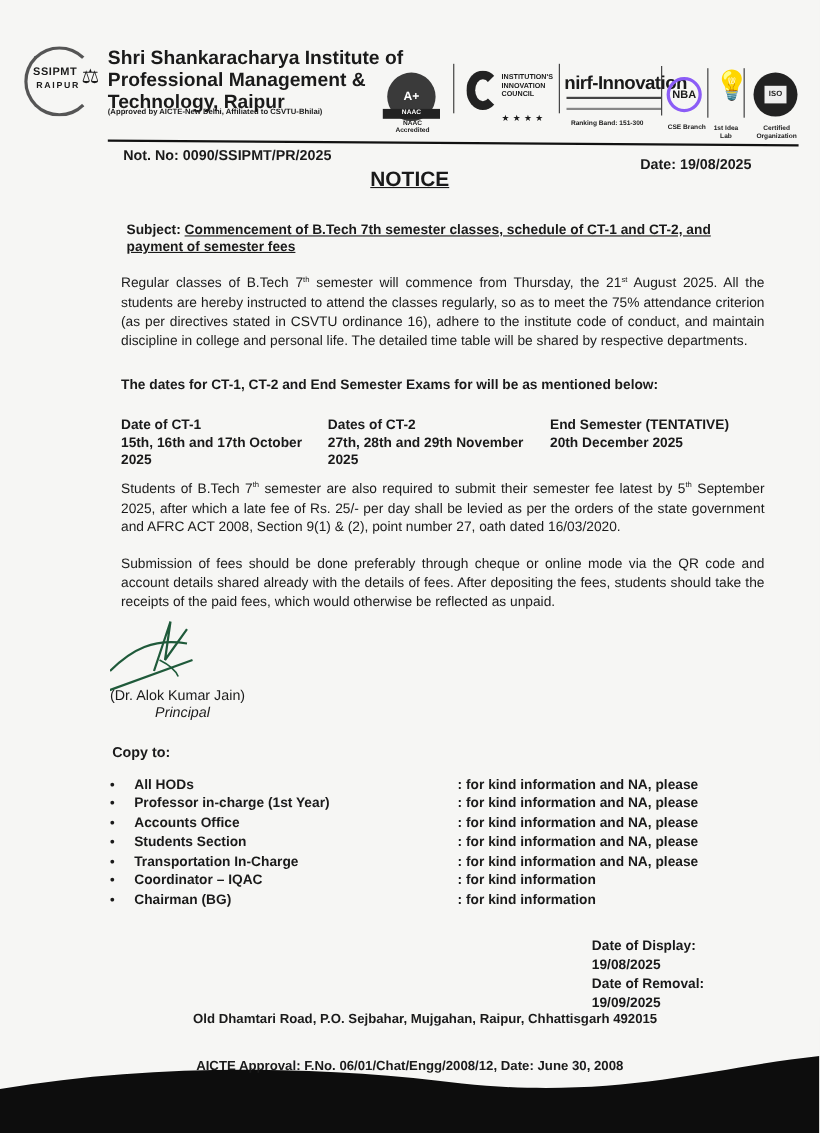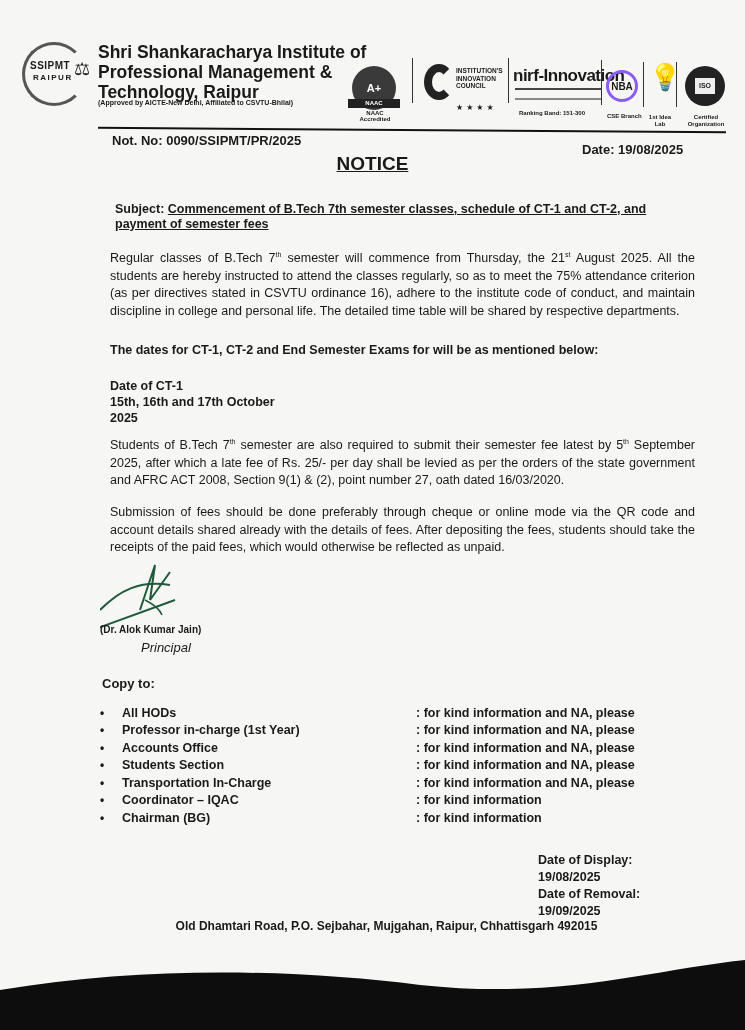--- a/index.html
+++ b/index.html
@@ -55,21 +55,21 @@
   .p2 { top:342px; font-weight:bold; }
   .dates-row { left:110px; top:378px; width:590px; display:flex; font-size:12.5px; line-height:16px; }
   .dates-row .col { font-weight:bold; }
   .c1 { width:188px; } .c2 { width:202px; } .c3 { width:200px; }
   .p3 { top:433px; }
   .p4 { top:504px; }
   b, .bold { font-weight:normal; }
   sup { font-size:7px; }
 
   .sign { left:100px; top:560px; }
-  .signer { left:100px; top:624px; font-weight:bold; font-size:10px; }
+  .signer { left:100px; top:624px; font-weight:normal; font-size:13px; }
   .signer-role { left:141px; top:640px; font-size:13px;font-style:italic; }
 
   .copy-lbl { left:102px; top:676px; font-weight:bold; font-size:13px; }
   .copy-list { left:100px; top:704px; width:560px; font-weight:bold; font-size:12.5px; }
   .copy-row { display:flex; height:17.5px; align-items:center; }
   .copy-row .bul { width:22px; font-size:12px; }
   .copy-row .rec { width:294px; }
   .copy-row .pur { }
 
   .display { left:538px; top:852px; font-weight:bold; font-size:12.5px; line-height:17px; text-align:left; width:160px; }
@@ -132,20 +132,28 @@
     <span>Regular classes of B.Tech 7</span><sup>th</sup><span> semester will commence from </span><b>Thursday, the 21</b><sup class="bold">st</sup><b> August 2025</b><span>. All the students are hereby instructed to attend the classes regularly, so as to meet the 75% attendance criterion (as per directives stated in CSVTU ordinance 16), adhere to the institute code of conduct, and maintain discipline in college and personal life. </span><b>The detailed time table will be shared by respective departments.</b>
   </div>
 
   <div class="abs para p2">The dates for CT-1, CT-2 and End Semester Exams for will be as mentioned below:</div>
 
   <div class="abs dates-row">
     <div class="col c1">
       <div>Date of CT-1</div>
       <div>15th, 16th and 17th October 2025</div>
     </div>
+    <div class="col c2">
+      <div>Dates of CT-2</div>
+      <div>27th, 28th and 29th November 2025</div>
+    </div>
+    <div class="col c3">
+      <div>End Semester (TENTATIVE)</div>
+      <div>20th December 2025</div>
+    </div>
   </div>
 
   <div class="abs para p3">
     <span>Students of B.Tech 7</span><sup>th</sup><span> semester are also required to </span><b>submit their semester fee latest by 5</b><sup class="bold">th</sup><b> September 2025</b><span>, after which a late fee of Rs. 25/- per day shall be levied as per the orders of the state government and AFRC ACT 2008, Section 9(1) &amp; (2), point number 27, oath dated 16/03/2020.</span>
   </div>
 
   <div class="abs para p4">Submission of fees should be done preferably through cheque or online mode via the QR code and account details shared already with the details of fees. After depositing the fees, students should take the receipts of the paid fees, which would otherwise be reflected as unpaid.</div>
 
   <svg class="abs sign" width="110" height="70">
     <path d="M0 50 C20 30,40 20,70 25" stroke="#1f5a3a" stroke-width="2" fill="none"></path>
@@ -197,13 +205,14 @@
 
   <div class="abs display">
     <div>Date of Display: 19/08/2025</div>
     <div>Date of Removal: 19/09/2025</div>
   </div>
 
   <svg class="abs wave" viewBox="0 0 745 70" preserveAspectRatio="none">
     <path d="M0 30 C150 5,300 10,420 25 C560 40,650 10,745 0 L745 70 L0 70 Z" fill="#0d0d0d"></path>
   </svg>
   <div class="abs footer f1">Old Dhamtari Road, P.O. Sejbahar, Mujgahan, Raipur, Chhattisgarh 492015</div>
+  <div class="abs footer f3">AICTE Approval: F.No. 06/01/Chat/Engg/2008/12, Date: June 30, 2008</div>
 </div>
 
 </body></html>

